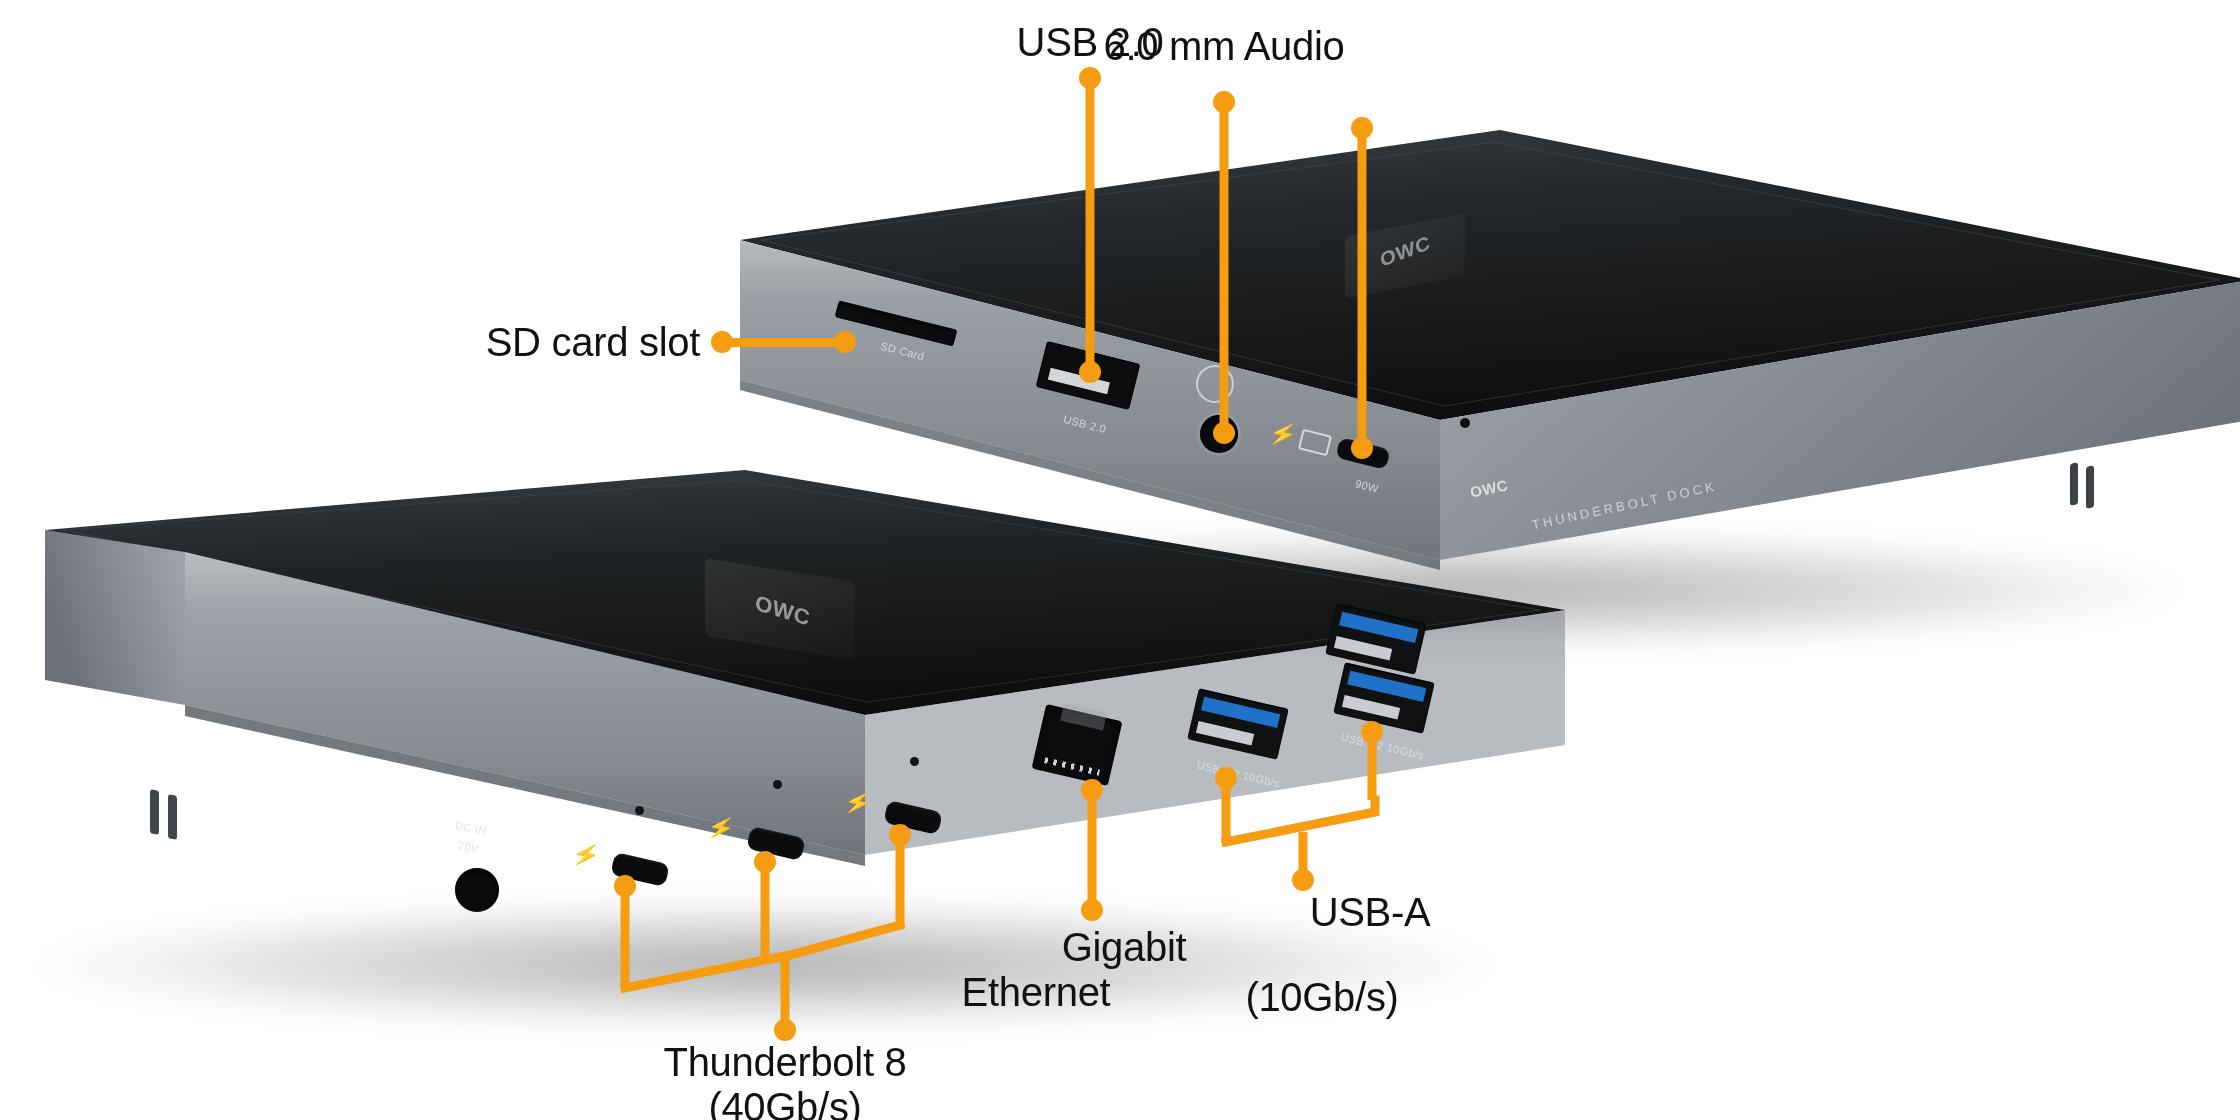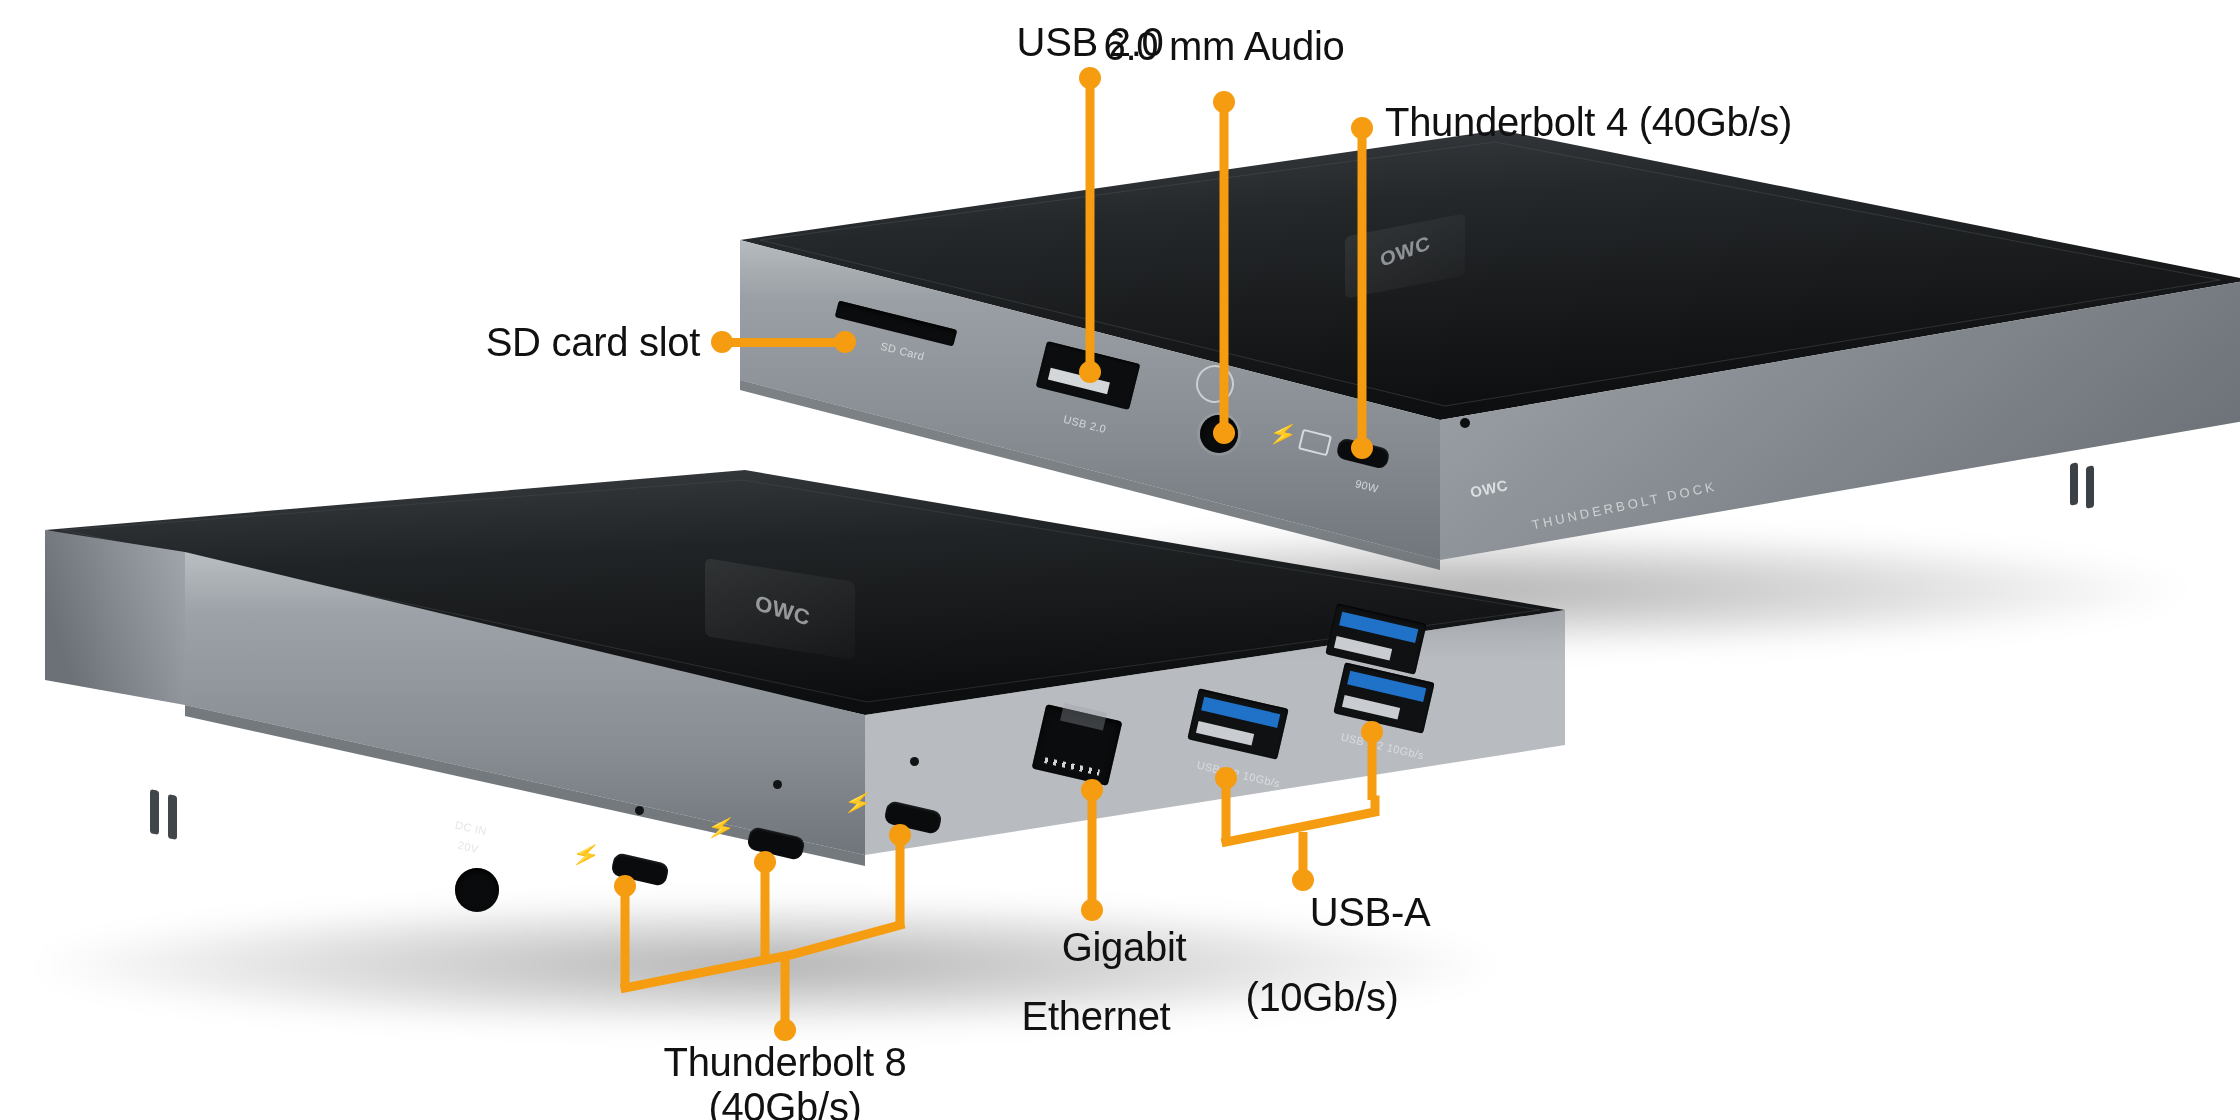--- a/index.html
+++ b/index.html
@@ -197,21 +197,20 @@
   <div class="lbl c" style="left:1090px;top:20px;">USB 2.0</div>
   <div class="vline" style="left:1090px;top:72px;height:300px;"></div>
   <div class="dot" style="left:1090px;top:78px;"></div>
   <div class="dot" style="left:1090px;top:372px;"></div>
 
   <div class="lbl c" style="left:1224px;top:24px;">6.0 mm Audio</div>
   <div class="vline" style="left:1224px;top:98px;height:335px;"></div>
   <div class="dot" style="left:1224px;top:102px;"></div>
   <div class="dot" style="left:1224px;top:433px;"></div>
 
-  <div class="lbl" style="left:1385px;top:100px;">Thunderbolt 4 (40Gb/s)</div>
   <div class="vline" style="left:1362px;top:128px;height:320px;"></div>
   <div class="dot" style="left:1362px;top:128px;"></div>
   <div class="dot" style="left:1362px;top:448px;"></div>
 
   <div class="lbl r" style="left:700px;top:320px;">SD card slot</div>
   <div class="hline" style="left:718px;top:338px;width:130px;"></div>
   <div class="dot" style="left:722px;top:342px;"></div>
   <div class="dot" style="left:845px;top:342px;"></div>
 
   <div class="vline" style="left:625px;top:886px;height:100px;"></div>
@@ -225,21 +224,21 @@
   </svg>
   <div class="vline" style="left:785px;top:960px;height:70px;"></div>
   <div class="dot" style="left:785px;top:1030px;"></div>
   <div class="lbl c" style="left:785px;top:1040px;">Thunderbolt 8</div>
   <div class="lbl c" style="left:785px;top:1085px;">(40Gb/s)</div>
 
   <div class="vline" style="left:1092px;top:790px;height:120px;"></div>
   <div class="dot" style="left:1092px;top:790px;"></div>
   <div class="dot" style="left:1092px;top:910px;"></div>
   <div class="lbl c" style="left:1124px;top:925px;">Gigabit</div>
-  <div class="lbl c" style="left:1096px;top:970px;margin-top:24px;">Ethernet</div>
+  <div class="lbl c" style="left:1036px;top:970px;">Ethernet</div>
 
   <div class="vline" style="left:1226px;top:778px;height:64px;"></div>
   <div class="dot" style="left:1226px;top:778px;"></div>
   <div class="vline" style="left:1372px;top:732px;height:68px;"></div>
   <div class="dot" style="left:1372px;top:732px;"></div>
   <svg style="position:absolute;left:1200px;top:790px;width:230px;height:70px;" viewBox="0 0 230 70">
     <polyline points="26,52 175,22 175,10" fill="none" stroke="#F59C10" stroke-width="9" stroke-linecap="square"></polyline>
   </svg>
   <div class="vline" style="left:1303px;top:832px;height:48px;"></div>
   <div class="dot" style="left:1303px;top:880px;"></div>

